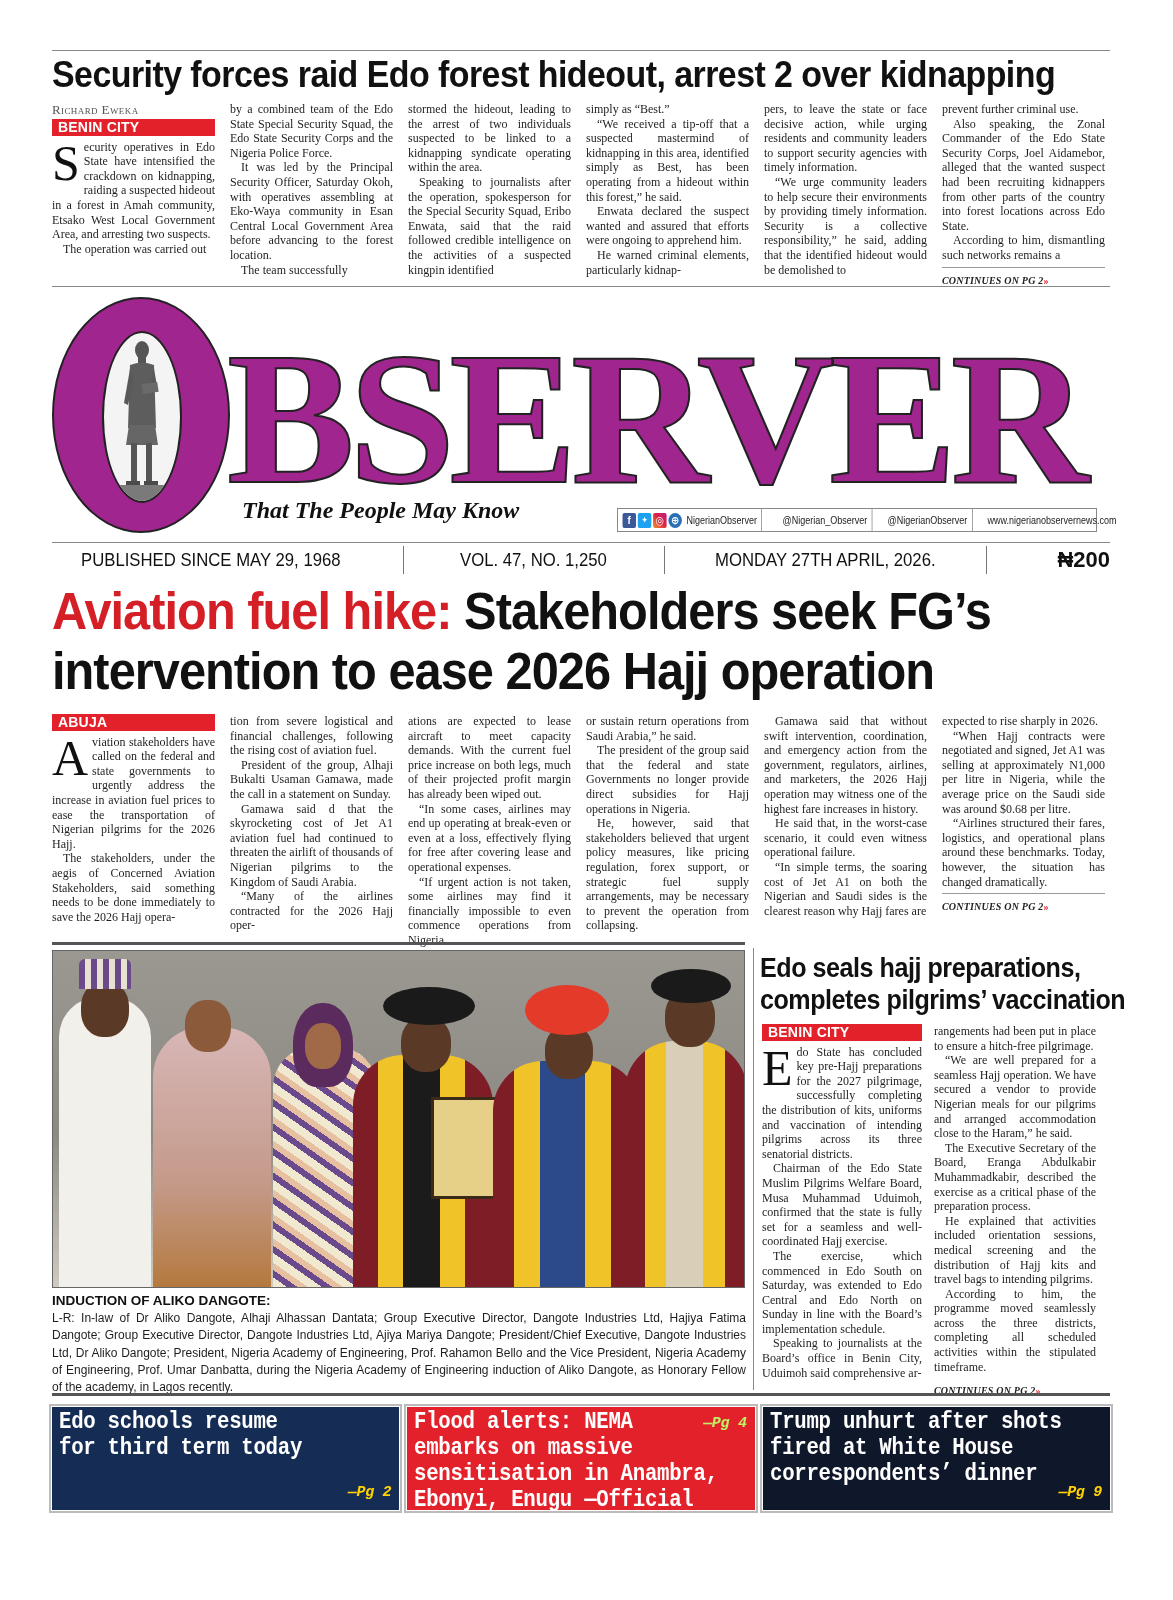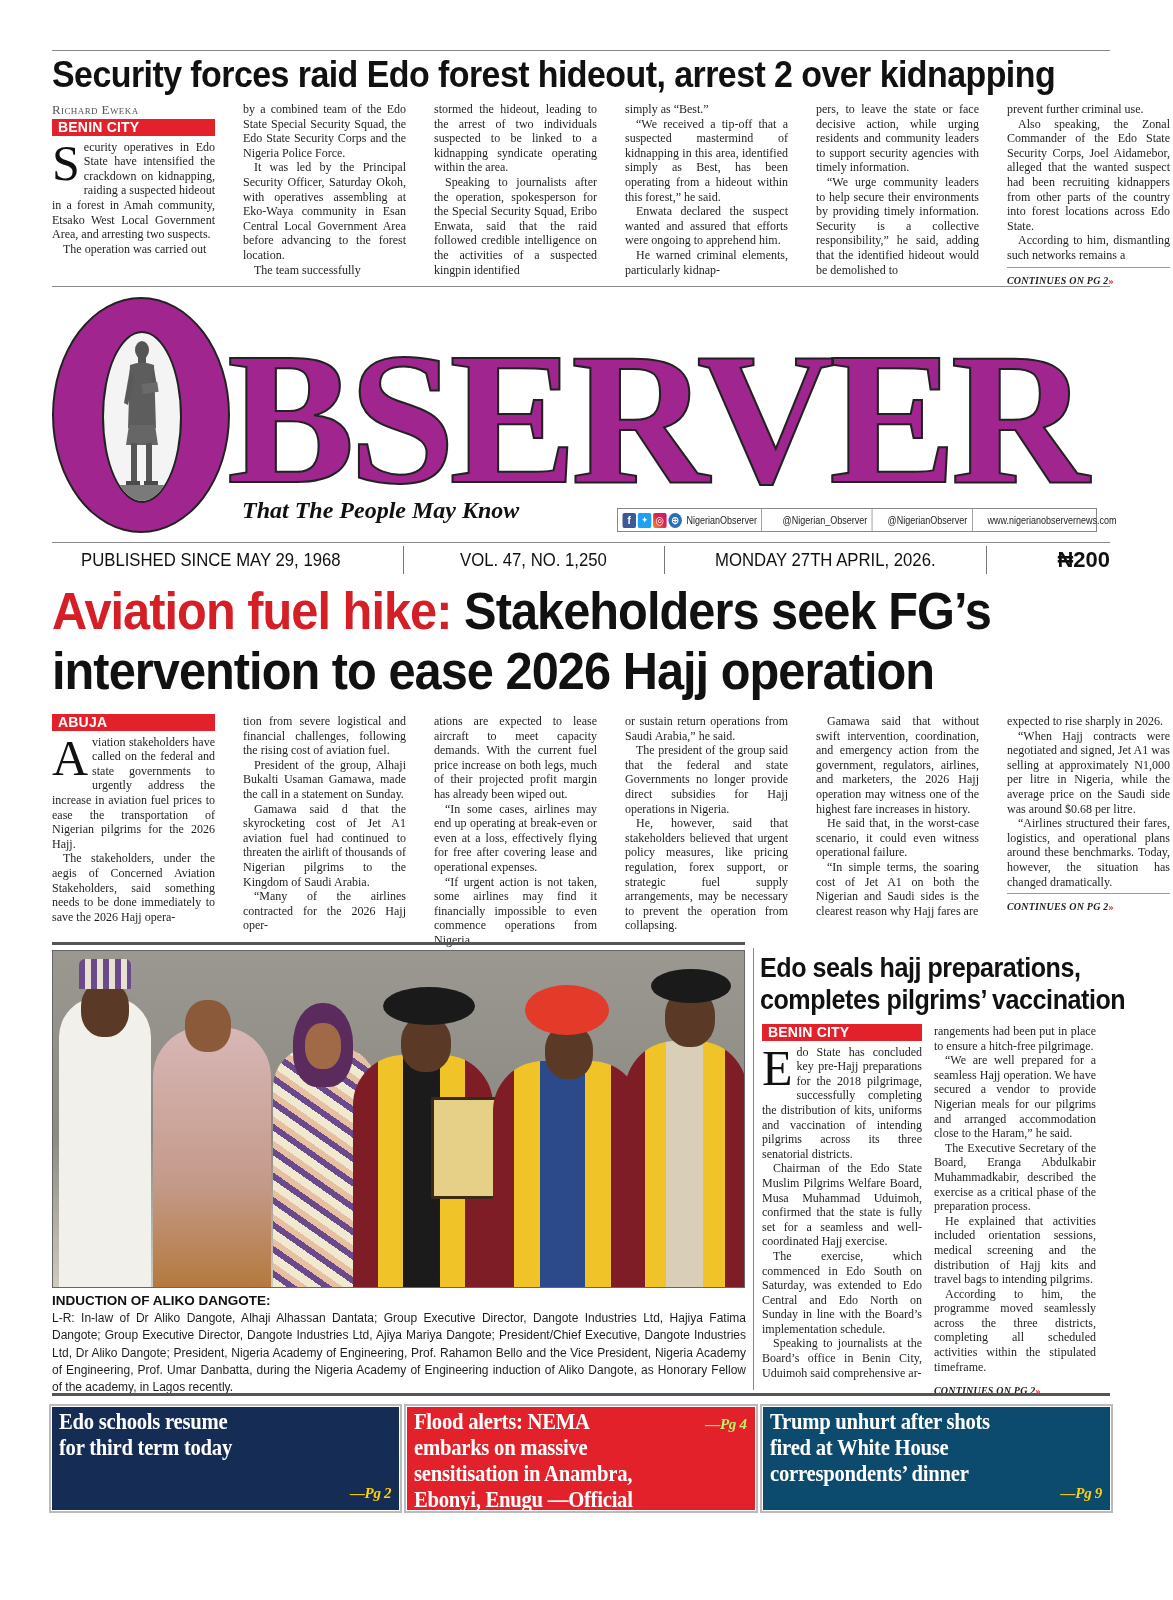--- a/index.html
+++ b/index.html
@@ -4,21 +4,21 @@
 <style>
   * { box-sizing: border-box; margin: 0; padding: 0; }
   html, body { width: 1173px; height: 1600px; background: #ffffff; overflow: hidden; }
   body { position: relative; font-family: "Liberation Serif", "DejaVu Serif", serif; color: #1a1a1a; }
 
   .rule { position: absolute; left: 52px; right: 63px; height: 1px; background: #888; }
   .rule-thick { position: absolute; left: 52px; right: 63px; height: 3px; background: #555; }
 
   
   .top-headline { position: absolute; left: 52px; top: 54px; width: 1058px; font-family: "Liberation Sans", "DejaVu Sans", sans-serif; font-weight: 700; font-size: 36.5px; letter-spacing: -0.6px; white-space: nowrap; transform: scaleX(0.93); transform-origin: left top; color: #111; }
-  .cols { position: absolute; display: flex; gap: 28px; }
+  .cols { position: absolute; display: flex; gap: 15px; }
   .col { width: 163px; font-size: 12px; line-height: 14.6px; text-align: justify; color: #1e1e1e; }
   .col p { text-indent: 11px; }
   .col p.no-indent { text-indent: 0; }
   .byline { font-variant: small-caps; font-size: 13px; color: #555; letter-spacing: 0.4px; line-height: 15px; }
   .dateline { display: block; background: #e3212a; color: #fff; font-family: "Liberation Sans", "DejaVu Sans", sans-serif; font-weight: 700; font-size: 14px; padding: 1px 6px; margin: 2px 0 4px; letter-spacing: 0.2px; transform-origin: left; }
   .dropcap { float: left; font-size: 50px; line-height: 42px; margin: 2px 4px 0 0; font-family: "Liberation Serif", "DejaVu Serif", serif; color: #111; }
   .continues { font-style: italic; font-weight: 700; font-size: 10px; color: #222; letter-spacing: 0.2px; }
   .continues .arr { color: #e3212a; font-style: normal; font-weight: 900; }
   .cont-rule { height: 1px; background: #999; margin: 4px 0 6px; }
 
@@ -50,21 +50,21 @@
   .person { position: absolute; bottom: 0; }
   .caption-title { position: absolute; left: 52px; top: 1293px; font-family: "Liberation Sans", "DejaVu Sans", sans-serif; font-weight: 700; font-size: 13.5px; color: #111; }
   .caption-body { position: absolute; left: 52px; top: 1310px; width: 694px; font-family: "Liberation Sans", "DejaVu Sans", sans-serif; font-size: 12px; line-height: 17.3px; color: #1e1e1e; text-align: justify; }
 
   
   .side-divider { position: absolute; left: 753px; top: 948px; width: 1px; height: 442px; background: #888; }
   .side-hl { position: absolute; left: 760px; top: 952px; width: 350px; font-family: "Liberation Sans", "DejaVu Sans", sans-serif; font-weight: 700; font-size: 27px; line-height: 32px; color: #111; letter-spacing: -0.5px; transform: scaleX(0.93); transform-origin: left top; white-space: nowrap; }
 
   
   .promos { position: absolute; left: 52px; top: 1407px; width: 1058px; height: 103px; display: flex; gap: 8px; }
-  .promo { position: relative; flex: 1; padding: 2px 7px; font-family: Liberation Serif, serif; font-weight: 700; color: #fff; font-size: 23px; line-height: 26px; letter-spacing: -0.3px; outline: 2px solid #bbb; outline-offset: 1px; overflow: hidden; }
+  .promo { position: relative; flex: 1; padding: 2px 7px; font-family: Liberation Mono, monospace; font-weight: 700; color: #fff; font-size: 23px; line-height: 26px; letter-spacing: -0.3px; outline: 2px solid #bbb; outline-offset: 1px; overflow: hidden; }
   .promo .txt { display: block; transform: scaleX(0.9); transform-origin: left top; white-space: nowrap; }
   .promo .pg { position: absolute; right: 8px; bottom: 4px; font-style: italic; color: #ffd200; font-size: 15px; }
   .promo .pg-inline { position: absolute; right: 8px; top: 4px; font-style: italic; color: #bef264; font-size: 15px; }
 </style>
 </head>
 <body>
 
 <div class="rule" style="top:50px;"></div>
 <h1 class="top-headline">Security forces raid Edo forest hideout, arrest 2 over kidnapping</h1>
 
@@ -228,21 +228,21 @@
 <div class="caption-body">L-R: In-law of Dr Aliko Dangote, Alhaji Alhassan Dantata; Group Executive Director, Dangote Industries Ltd, Hajiya Fatima Dangote; Group Executive Director, Dangote Industries Ltd, Ajiya Mariya Dangote; President/Chief Executive, Dangote Industries Ltd, Dr Aliko Dangote; President, Nigeria Academy of Engineering, Prof. Rahamon Bello and the Vice President, Nigeria Academy of Engineering, Prof. Umar Danbatta, during the Nigeria Academy of Engineering induction of Aliko Dangote, as Honorary Fellow of the academy, in Lagos recently.</div>
 
 <div class="side-divider"></div>
 <h3 class="side-hl">
   <span>Edo seals hajj preparations,</span><br>
   <span>completes pilgrims’ vaccination</span>
 </h3>
 <div class="cols" style="left:762px; top:1024px; gap:12px;">
   <div class="col" style="width:160px;">
     <span class="dateline" style="margin-top:0;">BENIN CITY</span>
-    <p class="no-indent"><span class="dropcap">E</span><span>do State has concluded key pre-Hajj preparations for the 2018 pilgrimage, successfully completing the distribution of kits, uniforms and vaccination of intending pilgrims across its three senatorial districts.</span></p>
+    <p class="no-indent"><span class="dropcap">E</span><span>do State has concluded key pre-Hajj preparations for the 2027 pilgrimage, successfully completing the distribution of kits, uniforms and vaccination of intending pilgrims across its three senatorial districts.</span></p>
     <p>Chairman of the Edo State Muslim Pilgrims Welfare Board, Musa Muhammad Uduimoh, confirmed that the state is fully set for a seamless and well-coordinated Hajj exercise.</p>
     <p>The exercise, which commenced in Edo South on Saturday, was extended to Edo Central and Edo North on Sunday in line with the Board’s implementation schedule.</p>
     <p>Speaking to journalists at the Board’s office in Benin City, Uduimoh said comprehensive ar-</p>
   </div>
   <div class="col" style="width:162px;">
     <p class="no-indent">rangements had been put in place to ensure a hitch-free pilgrimage.</p>
     <p>“We are well prepared for a seamless Hajj operation. We have secured a vendor to provide Nigerian meals for our pilgrims and arranged accommodation close to the Haram,” he said.</p>
     <p>The Executive Secretary of the Board, Eranga Abdulkabir Muhammadkabir, described the exercise as a critical phase of the preparation process.</p>
     <p>He explained that activities included orientation sessions, medical screening and the distribution of Hajj kits and travel bags to intending pilgrims.</p>
     <p>According to him, the programme moved seamlessly across the three districts, completing all scheduled activities within the stipulated timeframe.</p>
@@ -258,19 +258,19 @@
     <span class="txt">for third term today</span>
     <span class="pg">—Pg 2</span>
   </div>
   <div class="promo" style="background:#e3212a;">
     <span class="txt">Flood alerts: NEMA</span>
     <span class="txt">embarks on massive</span>
     <span class="txt">sensitisation in Anambra,</span>
     <span class="txt">Ebonyi, Enugu —Official</span>
     <span class="pg-inline">—Pg 4</span>
   </div>
-  <div class="promo" style="background:#0c4a6e;">
+  <div class="promo" style="background:#0f172a;">
     <span class="txt">Trump unhurt after shots</span>
     <span class="txt">fired at White House</span>
     <span class="txt">correspondents’ dinner</span>
     <span class="pg">—Pg 9</span>
   </div>
 </div>
 
 </body></html>

